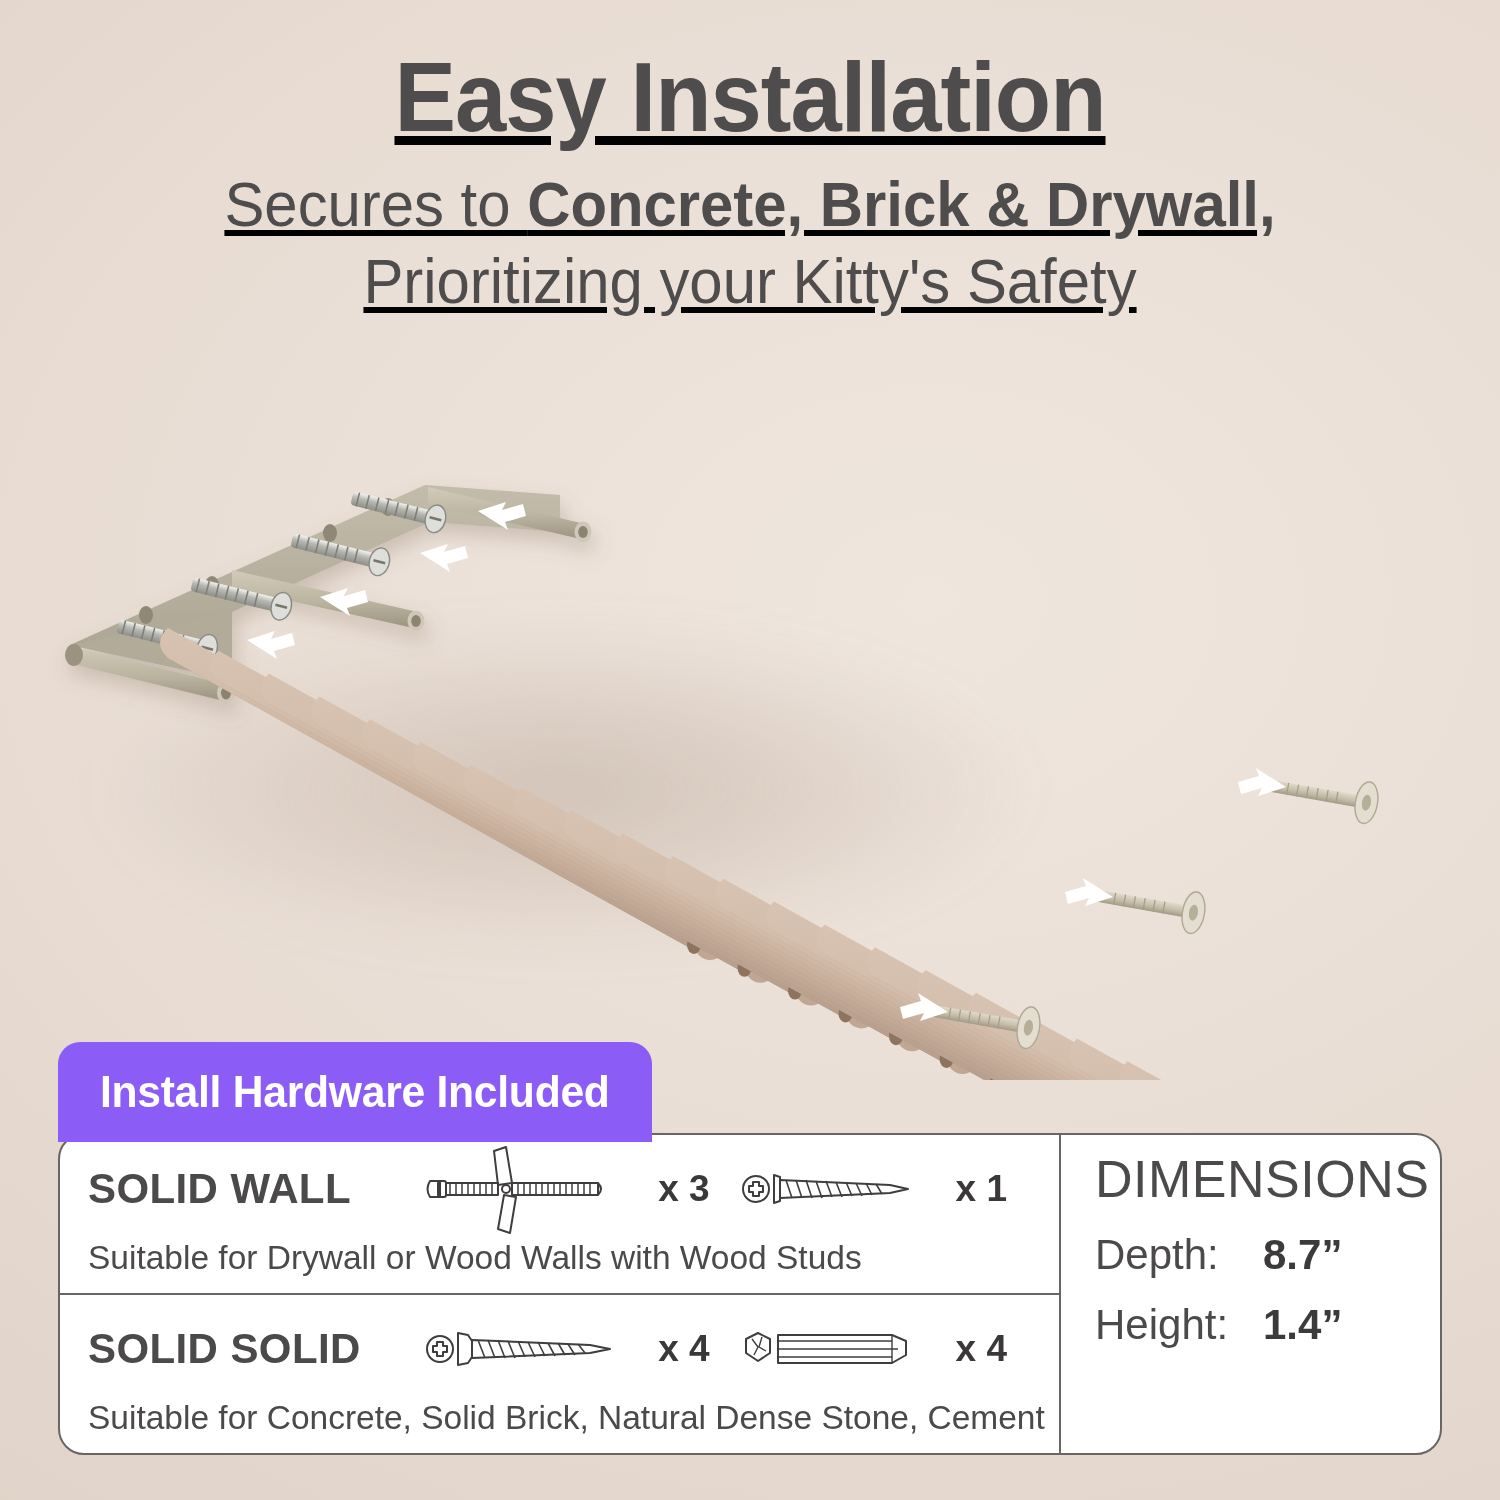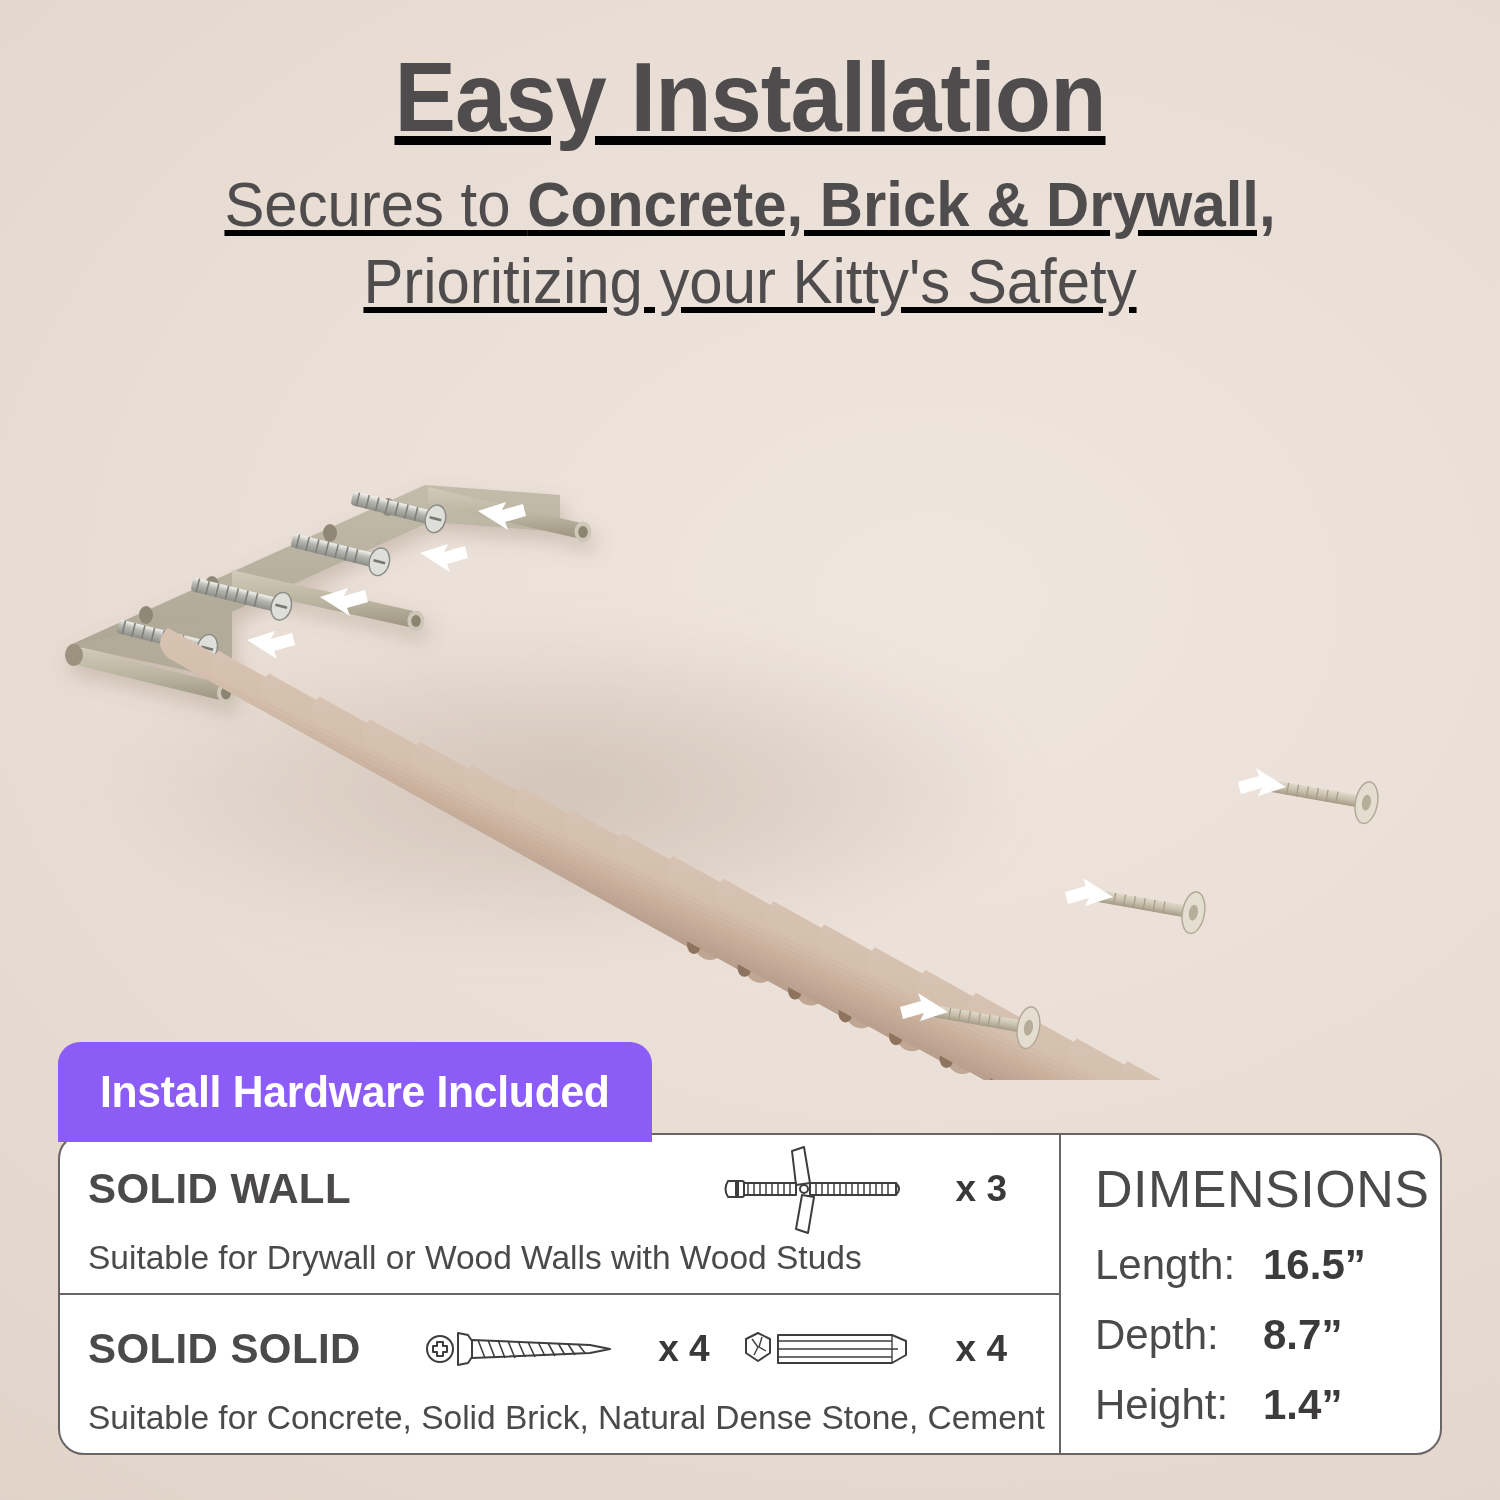--- a/index.html
+++ b/index.html
@@ -103,21 +103,21 @@
   #hw-left {
     width: 999px;
     box-sizing: border-box;
     display: flex;
     flex-direction: column;
   }
   #hw-right {
     flex: 1;
     border-left: 2px solid #6a6565;
     box-sizing: border-box;
-    padding: 24px 0 0 34px;
+    padding: 14px 0 0 34px;
   }
 
   .hw-row {
     flex: 1;
     box-sizing: border-box;
     padding: 0 0 0 28px;
     display: flex;
     flex-direction: column;
     justify-content: center;
   }
@@ -570,20 +570,34 @@
                   <line x1="156" y1="42" x2="156" y2="54"></line>
                     <line x1="162" y1="42" x2="162" y2="54"></line>
                   <line x1="168" y1="42" x2="168" y2="54"></line>
                 </g>
                 <path d="M176 42 q6 6 0 12"></path>
               </g>
             </svg>
             <span class="hw-qty">x 3</span>
           </div>
 
+          <div class="hw-item">
+
+            <svg width="200" height="56" viewBox="0 0 200 56">
+              <g fill="none" stroke="#3f3d3d" stroke-width="2" stroke-linejoin="round">
+                <circle cx="16" cy="28" r="13"></circle>
+                <path d="M13 21 l6 0 0 4 4 0 0 6 -4 0 0 4 -6 0 0-4 -4 0 0-6 4 0 z"></path>
+                <path d="M34 14 L40 16 L40 40 L34 42 Z"></path>
+                <path d="M40 19 L150 24 L168 28 L150 32 L40 37 Z"></path>
+                <path d="M46 19 l6 18 M56 19 l6 18 M66 19 l6 18 M76 20 l6 17 M86 20 l6 16
+                         M96 21 l6 15 M106 21 l6 14 M116 22 l6 13 M126 22 l6 12 M136 23 l6 10" stroke-width="1.6"></path>
+              </g>
+            </svg>
+            <span class="hw-qty">x 1</span>
+          </div>
         </div>
       </div>
       <div class="hw-desc">Suitable for Drywall or Wood Walls with Wood Studs</div>
     </div>
 
     <div class="hw-row">
       <div class="hw-row-top">
         <span class="hw-wall-label">SOLID SOLID</span>
 
         <div class="hw-items">
@@ -621,24 +635,20 @@
         </div>
       </div>
       <div class="hw-desc">Suitable for Concrete, Solid Brick, Natural Dense Stone, Cement</div>
     </div>
   </div>
 
   <div id="hw-right">
     <div id="dim-title">DIMENSIONS</div>
 
     <div class="dim-row">
-      <span class="dim-key">Length:</span>
-      <span class="dim-val">16.5”</span>
-    </div>
-    <div class="dim-row">
       <span class="dim-key">Depth:</span>
       <span class="dim-val">8.7”</span>
     </div>
     <div class="dim-row">
       <span class="dim-key">Height:</span>
       <span class="dim-val">1.4”</span>
     </div>
   </div>
 </div>
 

